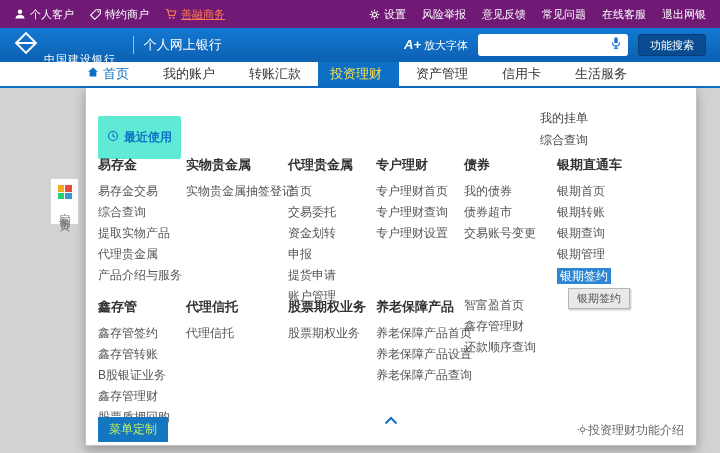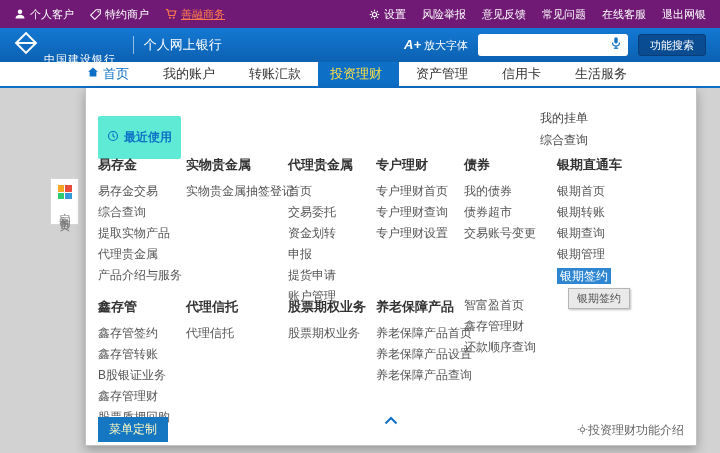--- a/index.html
+++ b/index.html
@@ -79,21 +79,21 @@
   .glink { font-size: 12px; color: #555; line-height: 14px; margin-bottom: 7px; cursor: pointer; width: fit-content; white-space: nowrap; }
   .glink.hl { background: #2e86d2; color: #fff; padding: 1px 3px; }
   .tooltip {
     position: absolute; left: 482px; top: 200px;
     background: #e9e9e9; border: 1px solid #b5b5b5; color: #555;
     font-size: 11px; padding: 2px 8px; box-shadow: 1px 1px 2px rgba(0,0,0,.25);
     white-space: nowrap;
   }
   .menu-btn {
     position: absolute; left: 12px; bottom: 3px;
-    background: #1576c2; border: 0; color: #fef9c3; font-size: 12px;
+    background: #1576c2; border: 0; color: #bef264; font-size: 12px;
     padding: 4px 11px; cursor: pointer;
   }
   .collapse { position: absolute; left: 50%; transform: translateX(-50%); bottom: 20px; cursor: pointer; line-height: 0; }
   .intro { position: absolute; right: 12px; bottom: 6px; display: flex; align-items: center; color: #666; font-size: 12px; cursor: pointer; }
   
   .side-tab {
     position: absolute; left: 50px; top: 178px; width: 29px;
     background: #fff; border: 1px solid #d6d6d6;
     padding: 6px 0 8px; display: flex; flex-direction: column; align-items: center; gap: 5px;
     cursor: pointer;

